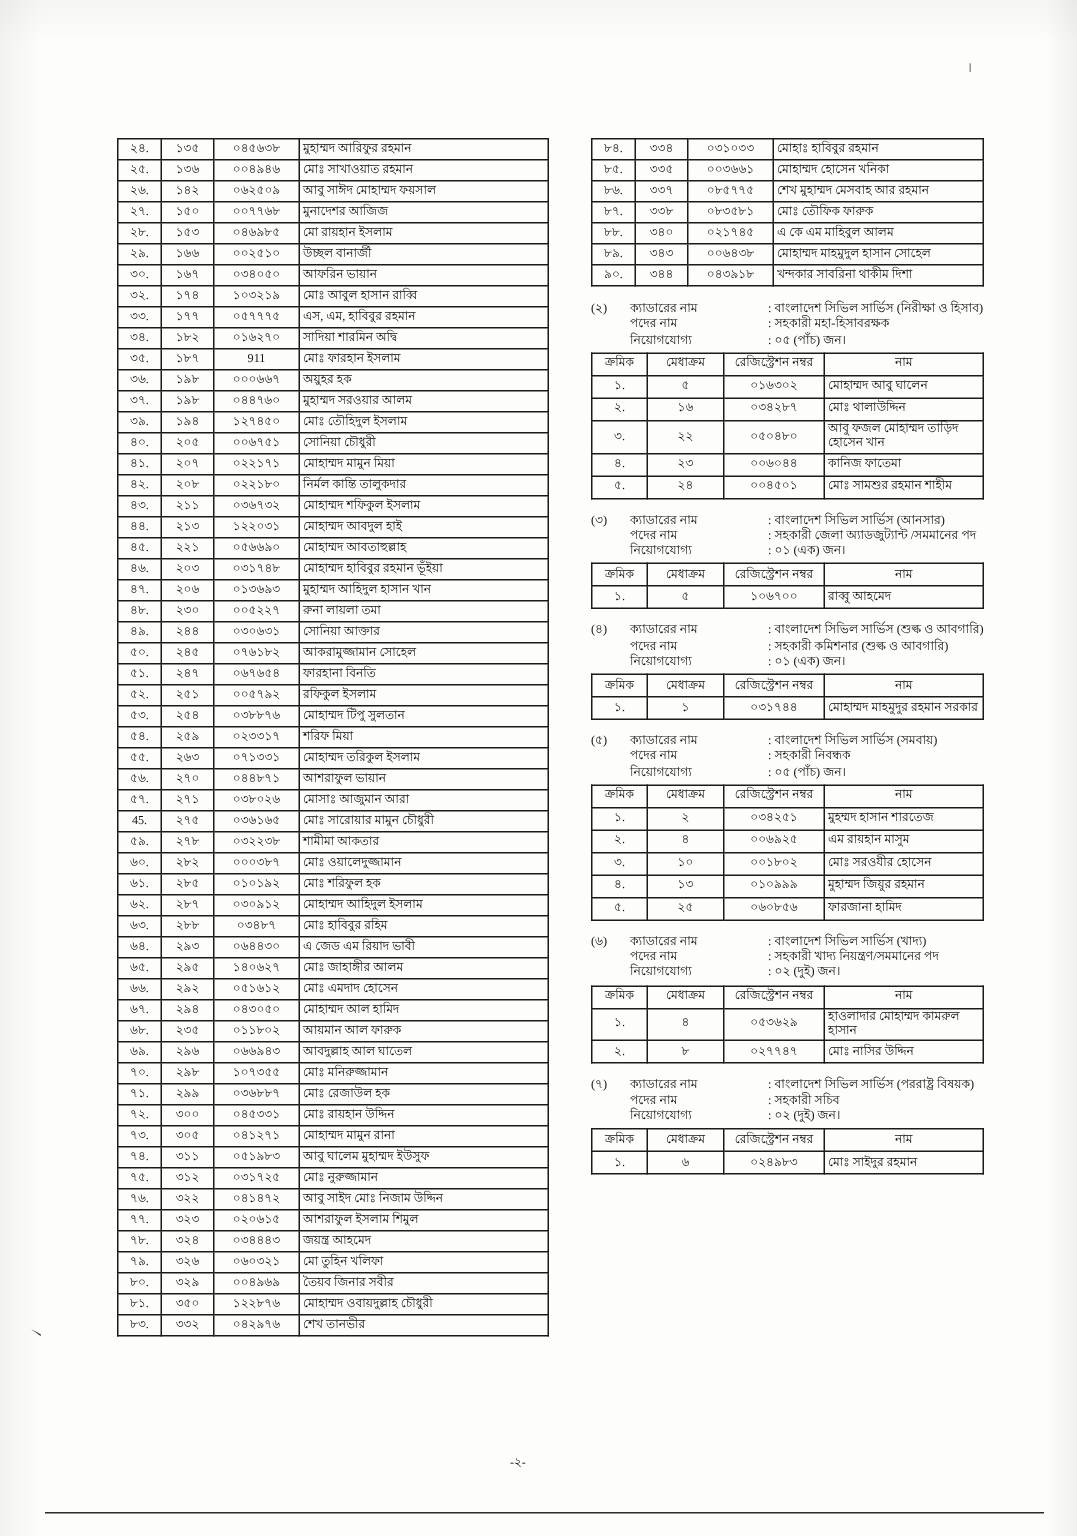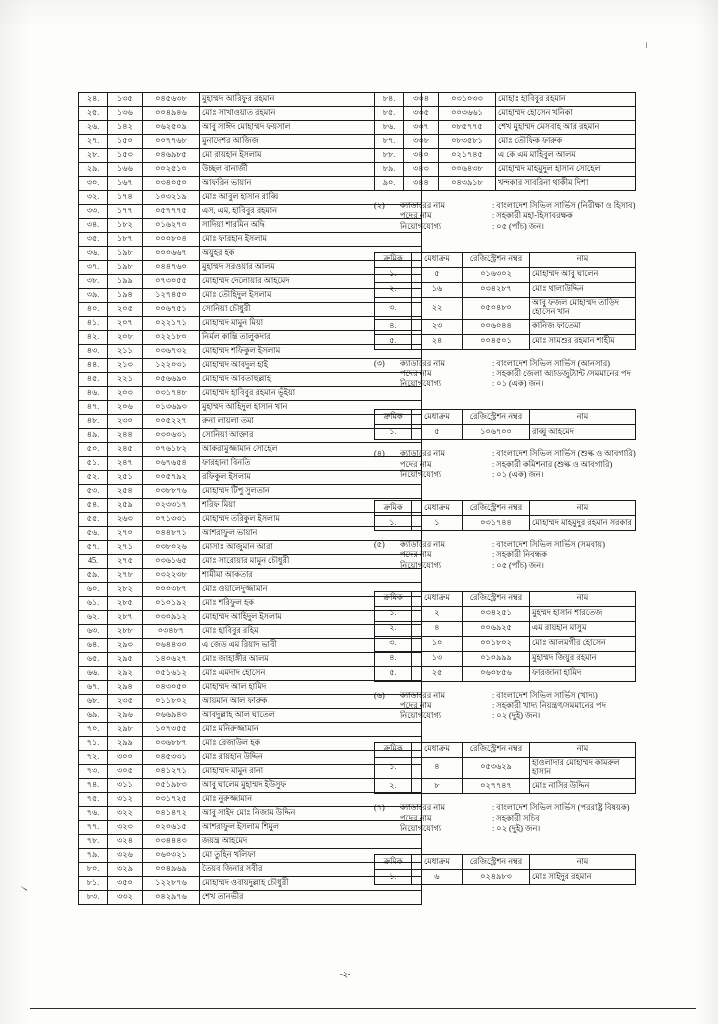--- a/index.html
+++ b/index.html
@@ -32,25 +32,25 @@
     pointer-events: none;
   }
   .content {
     position: absolute;
     left: 0; top: 0; right: 0; bottom: 0;
   }
   .col-left {
     position: absolute;
     left: 78px;
     top: 92px;
-    width: 344px;
+    width: 288px;
   }
   .col-right {
     position: absolute;
-    left: 374px;
+    left: 394px;
     top: 92px;
     width: 262px;
   }
 
   table.maintbl {
     border-collapse: collapse;
     width: 100%;
     font-size: 8.1px;
     line-height: 1.05;
   }
@@ -85,21 +85,21 @@
   .hdr-vals {
     flex: 1 1 auto;
   }
   .hdr-line { white-space: nowrap; }
 
   table.subtbl {
     border-collapse: collapse;
     width: 100%;
     font-size: 8.1px;
     line-height: 1.1;
-    margin-top: 20px;
+    margin-top: 3px;
     padding-left: 20px;
   }
   table.subtbl td, table.subtbl th {
     border: 0.8px solid #1a1a1a;
     padding: 1.5px 2px;
     height: 11px;
     font-weight: normal;
   }
   th.h-sl, td.s-sl { width: 32px; text-align: center; }
   th.h-mk, td.s-mk { width: 46px; text-align: center; }
@@ -210,40 +210,34 @@
             </tr>
             <tr>
               <td class="c-sl">৩৪.</td>
               <td class="c-mk">১৮২</td>
               <td class="c-rg">০১৬২৭০</td>
               <td class="c-nm">সাদিয়া শারমিন অদ্বি</td>
             </tr>
             <tr>
               <td class="c-sl">৩৫.</td>
               <td class="c-mk">১৮৭</td>
-              <td class="c-rg">০০০৮০৪</td>
+              <td class="c-rg">911</td>
               <td class="c-nm">মোঃ ফারহান ইসলাম</td>
             </tr>
             <tr>
               <td class="c-sl">৩৬.</td>
               <td class="c-mk">১৯৮</td>
               <td class="c-rg">০০০৬৬৭</td>
               <td class="c-nm">অয়ুহর হক</td>
             </tr>
             <tr>
               <td class="c-sl">৩৭.</td>
               <td class="c-mk">১৯৮</td>
               <td class="c-rg">০৪৪৭৬০</td>
               <td class="c-nm">মুহাম্মদ সরওয়ার আলম</td>
-            </tr>
-            <tr>
-              <td class="c-sl">৩৮.</td>
-              <td class="c-mk">১৯৯</td>
-              <td class="c-rg">০৭৩০৫৫</td>
-              <td class="c-nm">মোহাম্মদ দেলোয়ার আহমেদ</td>
             </tr>
             <tr>
               <td class="c-sl">৩৯.</td>
               <td class="c-mk">১৯৪</td>
               <td class="c-rg">১২৭৪৫০</td>
               <td class="c-nm">মোঃ তৌহিদুল ইসলাম</td>
             </tr>
             <tr>
               <td class="c-sl">৪০.</td>
               <td class="c-mk">২০৫</td>
@@ -710,21 +704,21 @@
                 <tr>
                   <td class="s-sl">২.</td>
                   <td class="s-mk">৪</td>
                   <td class="s-rg">০০৬৯২৫</td>
                   <td class="s-nm">এম রায়হান মাসুম</td>
                 </tr>
                 <tr>
                   <td class="s-sl">৩.</td>
                   <td class="s-mk">১০</td>
                   <td class="s-rg">০০১৮০২</td>
-                  <td class="s-nm">মোঃ আলমগীর হোসেন</td>
+                  <td class="s-nm">মোঃ সরওযীর হোসেন</td>
                 </tr>
                 <tr>
                   <td class="s-sl">৪.</td>
                   <td class="s-mk">১৩</td>
                   <td class="s-rg">০১০৯৯৯</td>
                   <td class="s-nm">মুহাম্মদ জিয়ুর রহমান</td>
                 </tr>
                 <tr>
                   <td class="s-sl">৫.</td>
                   <td class="s-mk">২৫</td>

